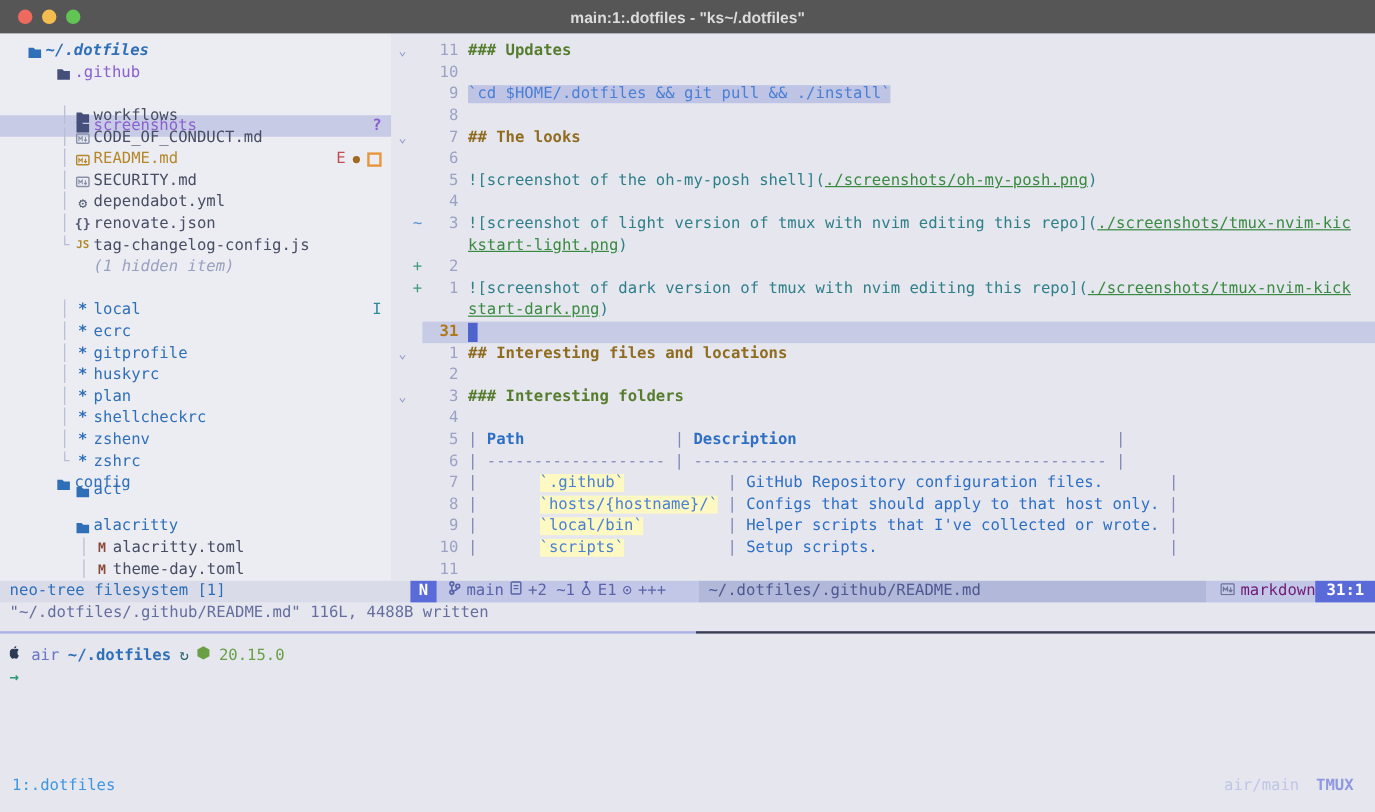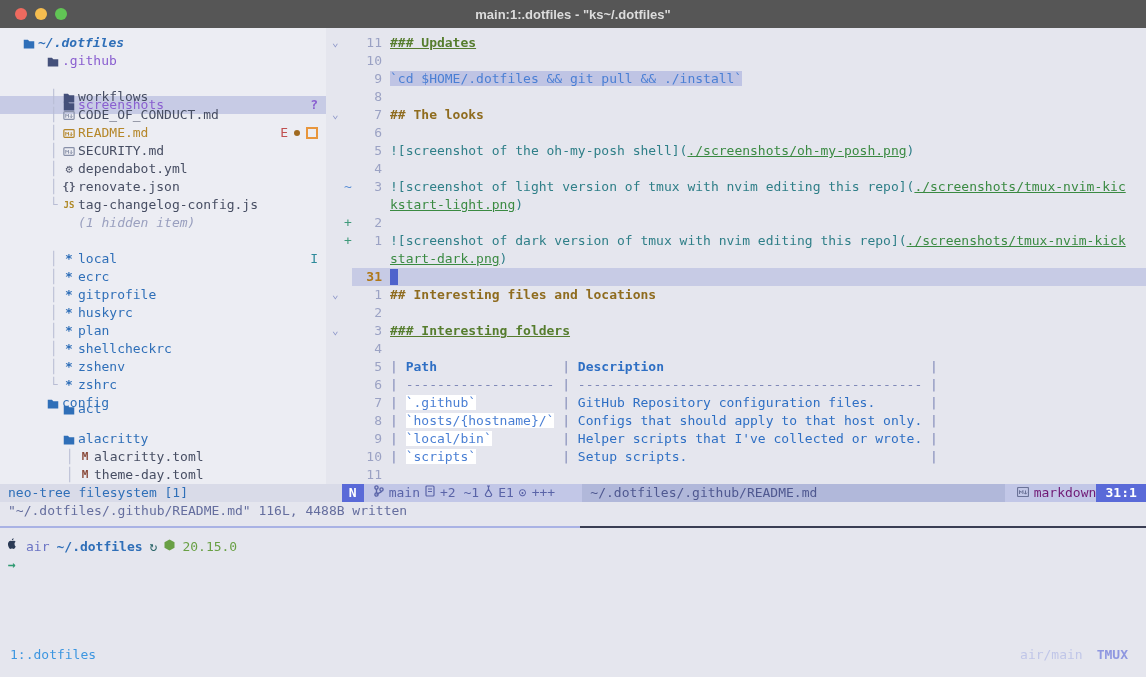--- a/index.html
+++ b/index.html
@@ -41,28 +41,28 @@
   .cell-fold{position:absolute;left:6px;width:12px;color:#8a94c8;font-size:11px;}
   .cell-sign{position:absolute;left:18px;width:12px;}
   .sign-chg{color:#5b8fd6;}
   .sign-add{color:#3f9a7a;}
   .cell-num{position:absolute;left:28px;width:28px;text-align:right;color:#9ba2c4;}
   .num-cur{color:#b07818;font-weight:bold;}
   .cell-text{position:absolute;left:64px;top:0;}
   .cursorbg{position:absolute;left:26px;right:0;top:0;height:18px;background:#c7cbe5;}
   .cursorblock{position:absolute;left:64px;top:1px;width:8px;height:16px;background:#4f63cc;}
   .h2{color:#8f6c1f;font-weight:bold;}
-  .h3{color:#567d2e;font-weight:bold;text-decoration:underline;}
+  .h3{color:#567d2e;font-weight:bold;}
   .body{color:#2f7f88;}
   .link{color:#3a8a42;text-decoration:underline;}
   .code{color:#4a7fd4;background:#bfc4e4;}
   .tbl{color:#8089b8;}
   .th{color:#2e6fc4;font-weight:bold;}
   .cell{color:#2e6fc4;}
-  .codecell{color:#4a7fd4;background:#ffffff;}
+  .codecell{color:#4a7fd4;background:#fef9c3;margin-left:44px;}
   
   #statusline{position:absolute;left:0;top:484px;width:100%;height:18px;display:flex;align-items:stretch;line-height:18px;}
   #neo-seg{width:336px;background:#d9dbe8;color:#2f6fb8;padding-left:8px;white-space:pre;}
   #mode-badge{width:22px;background:#5a6ad8;color:#fff;font-weight:bold;text-align:center;}
   #git-seg{width:210px;background:#c2c7e7;color:#5a64a8;display:flex;align-items:flex-start;gap:5px;padding-left:10px;white-space:pre;}
   #path-seg{width:417px;background:#b1b8da;color:#4f5890;padding-left:8px;white-space:pre;}
   #ft-seg{flex:1;background:#c2c7e7;color:#701a75;display:flex;gap:5px;padding-left:12px;}
   #pos-badge{width:50px;background:#5a6ad8;color:#fff;font-weight:bold;text-align:center;}
   
   #cmdline{position:absolute;left:8px;top:502px;height:18px;line-height:18px;color:#656e9e;white-space:pre;}

